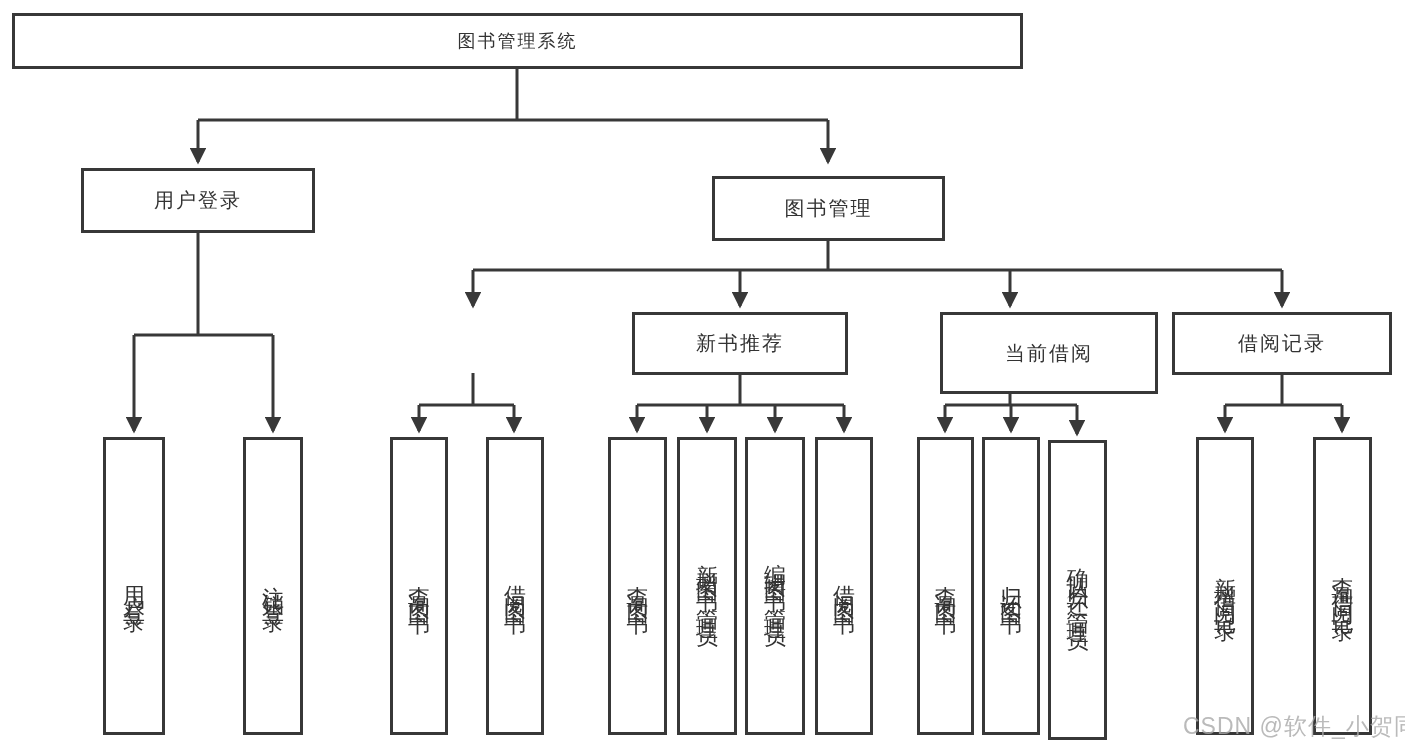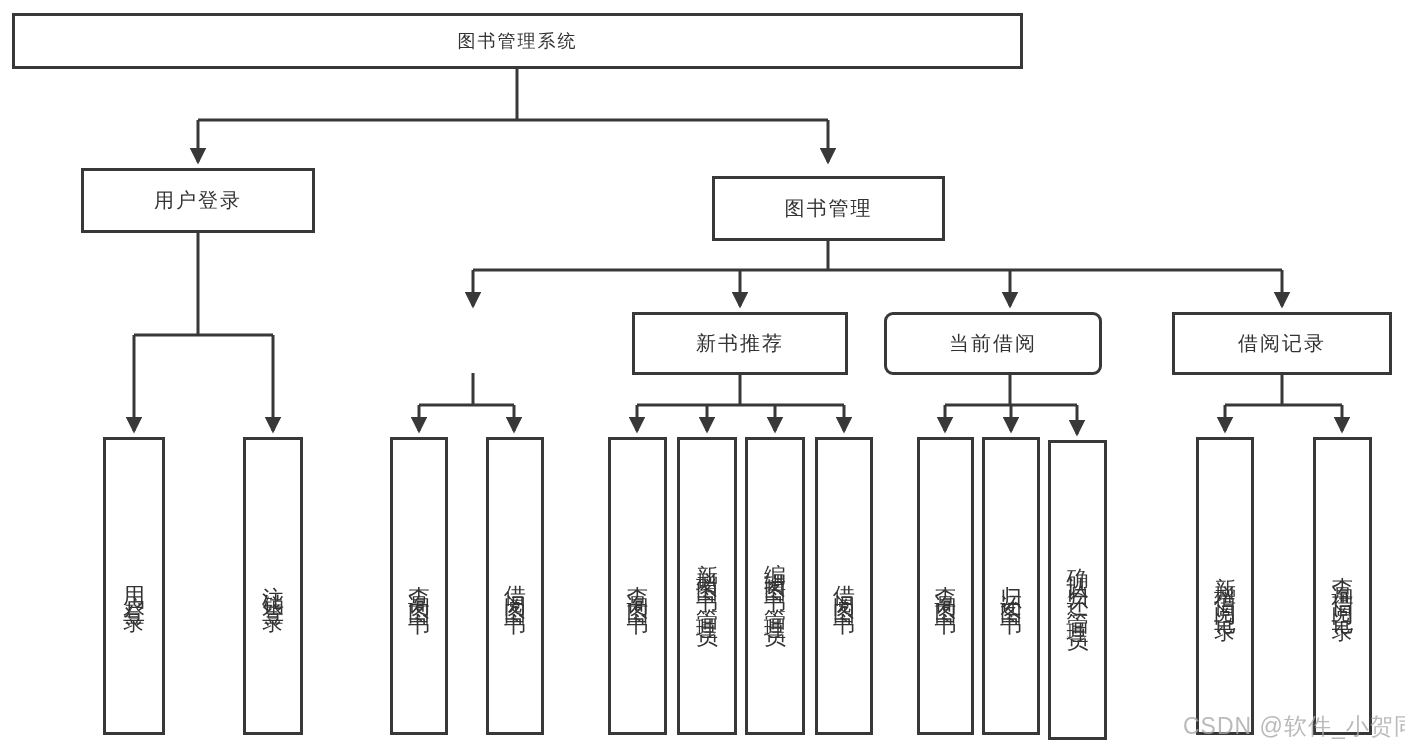--- a/index.html
+++ b/index.html
@@ -103,21 +103,21 @@
   <div class="node level2" style="left:81px; top:168px; width:234px; height:65px;">
     <span class="hlabel">用户登录</span>
   </div>
   <div class="node level2" style="left:712px; top:168px; width:233px; height:65px;margin-top:8px;">
     <span class="hlabel">图书管理</span>
   </div>
 
   <div class="node level3" style="left:632px; top:312px; width:216px; height:63px;">
     <span class="hlabel">新书推荐</span>
   </div>
-  <div class="node level3" style="left:884px; top:312px; width:218px; height:63px;border-radius:9px;">
+  <div class="node level3" style="left:940px; top:312px; width:218px; height:82px;">
     <span class="hlabel">当前借阅</span>
   </div>
   <div class="node level3" style="left:1172px; top:312px; width:220px; height:63px;">
     <span class="hlabel">借阅记录</span>
   </div>
 
   <div class="node leaf" style="left:103px; top:437px; width:62px; height:298px;">
     <span class="vlabel">用户登录</span>
   </div>
   <div class="node leaf" style="left:243px; top:437px; width:60px; height:298px;">

